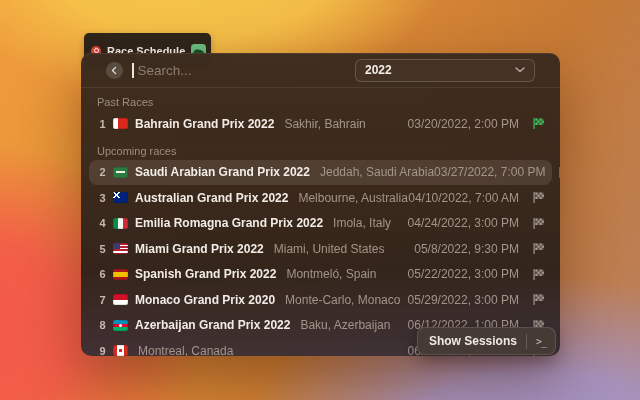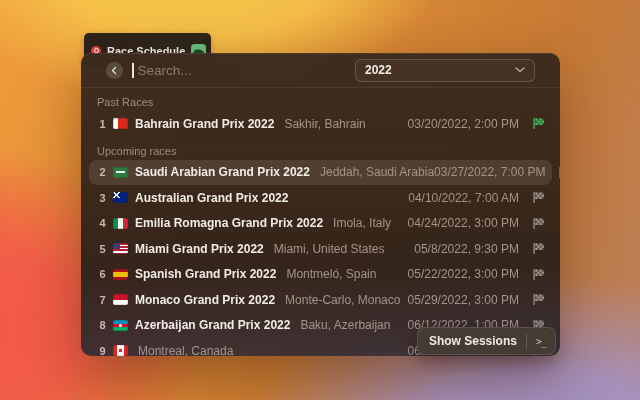--- a/index.html
+++ b/index.html
@@ -159,20 +159,21 @@
       <rect x="5.9" y="3.93" width="2.3" height="2.33" fill="currentColor"></rect>
       <rect x="10.5" y="3.93" width="2.3" height="2.33" fill="currentColor"></rect>
       <rect x="3.6" y="6.26" width="2.3" height="2.33" fill="currentColor"></rect>
       <rect x="8.2" y="6.26" width="2.3" height="2.33" fill="currentColor"></rect>
     </svg>
   </div>
         <div class="row">
     <span class="row-num">3</span>
     <span class="flag flag-australia"></span>
     <span class="row-title">Australian Grand Prix 2022</span>
+    <span class="row-subtitle">Melbourne, Australia</span>
     <span class="spacer"></span>
     <span class="row-date">04/10/2022, 7:00 AM</span>
     <svg class="chk upcoming" viewBox="0 0 14 14" width="13" height="13">
       <rect x="1.6" y="1" width="1.3" height="12" rx="0.65" fill="currentColor"></rect>
       <rect x="3.6" y="1.6" width="9.2" height="7" rx="1" fill="currentColor" opacity="0.32"></rect>
       <rect x="3.6" y="1.6" width="2.3" height="2.33" fill="currentColor"></rect>
       <rect x="8.2" y="1.6" width="2.3" height="2.33" fill="currentColor"></rect>
       <rect x="5.9" y="3.93" width="2.3" height="2.33" fill="currentColor"></rect>
       <rect x="10.5" y="3.93" width="2.3" height="2.33" fill="currentColor"></rect>
       <rect x="3.6" y="6.26" width="2.3" height="2.33" fill="currentColor"></rect>
@@ -229,21 +230,21 @@
       <rect x="8.2" y="1.6" width="2.3" height="2.33" fill="currentColor"></rect>
       <rect x="5.9" y="3.93" width="2.3" height="2.33" fill="currentColor"></rect>
       <rect x="10.5" y="3.93" width="2.3" height="2.33" fill="currentColor"></rect>
       <rect x="3.6" y="6.26" width="2.3" height="2.33" fill="currentColor"></rect>
       <rect x="8.2" y="6.26" width="2.3" height="2.33" fill="currentColor"></rect>
     </svg>
   </div>
         <div class="row">
     <span class="row-num">7</span>
     <span class="flag flag-monaco"></span>
-    <span class="row-title">Monaco Grand Prix 2022</span>
+    <span class="row-title">Monaco Grand Prix 2020</span>
     <span class="row-subtitle">Monte-Carlo, Monaco</span>
     <span class="spacer"></span>
     <span class="row-date">05/29/2022, 3:00 PM</span>
     <svg class="chk upcoming" viewBox="0 0 14 14" width="13" height="13">
       <rect x="1.6" y="1" width="1.3" height="12" rx="0.65" fill="currentColor"></rect>
       <rect x="3.6" y="1.6" width="9.2" height="7" rx="1" fill="currentColor" opacity="0.32"></rect>
       <rect x="3.6" y="1.6" width="2.3" height="2.33" fill="currentColor"></rect>
       <rect x="8.2" y="1.6" width="2.3" height="2.33" fill="currentColor"></rect>
       <rect x="5.9" y="3.93" width="2.3" height="2.33" fill="currentColor"></rect>
       <rect x="10.5" y="3.93" width="2.3" height="2.33" fill="currentColor"></rect>

